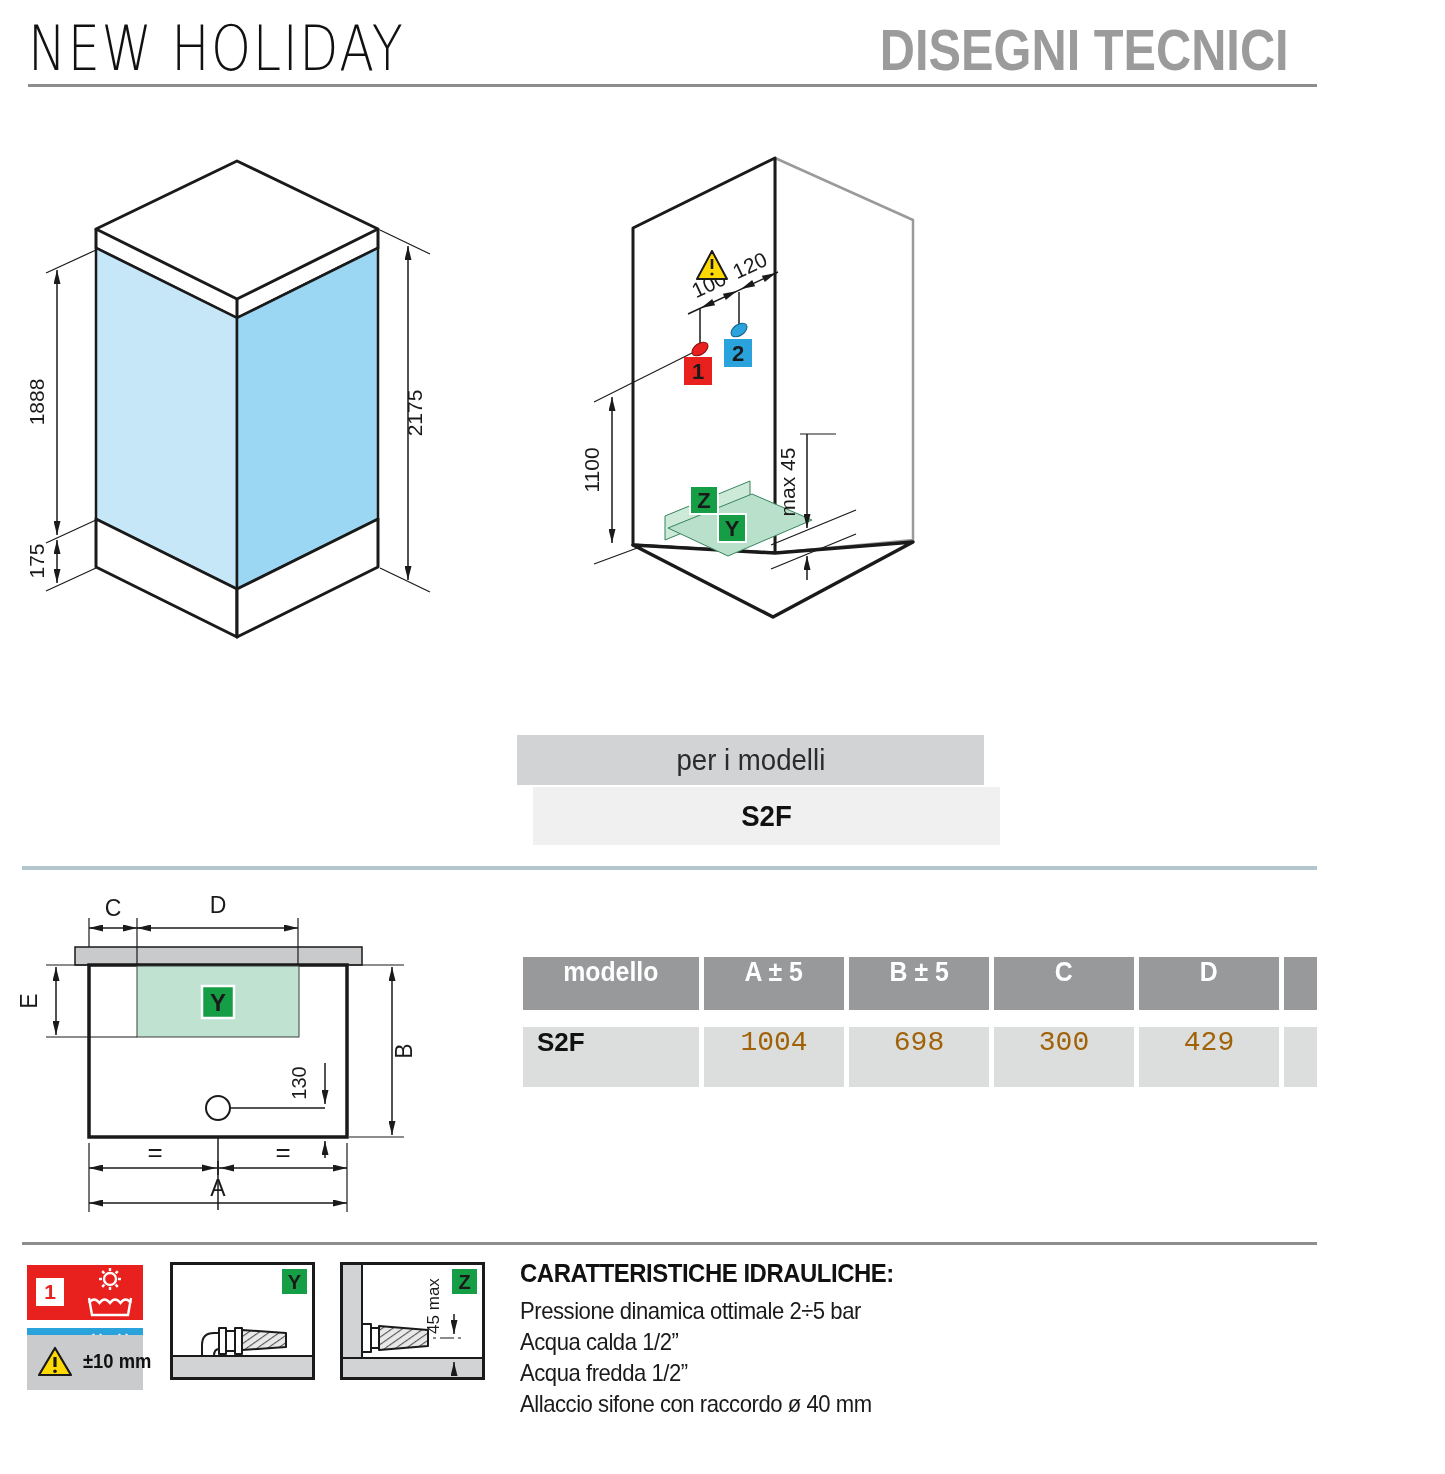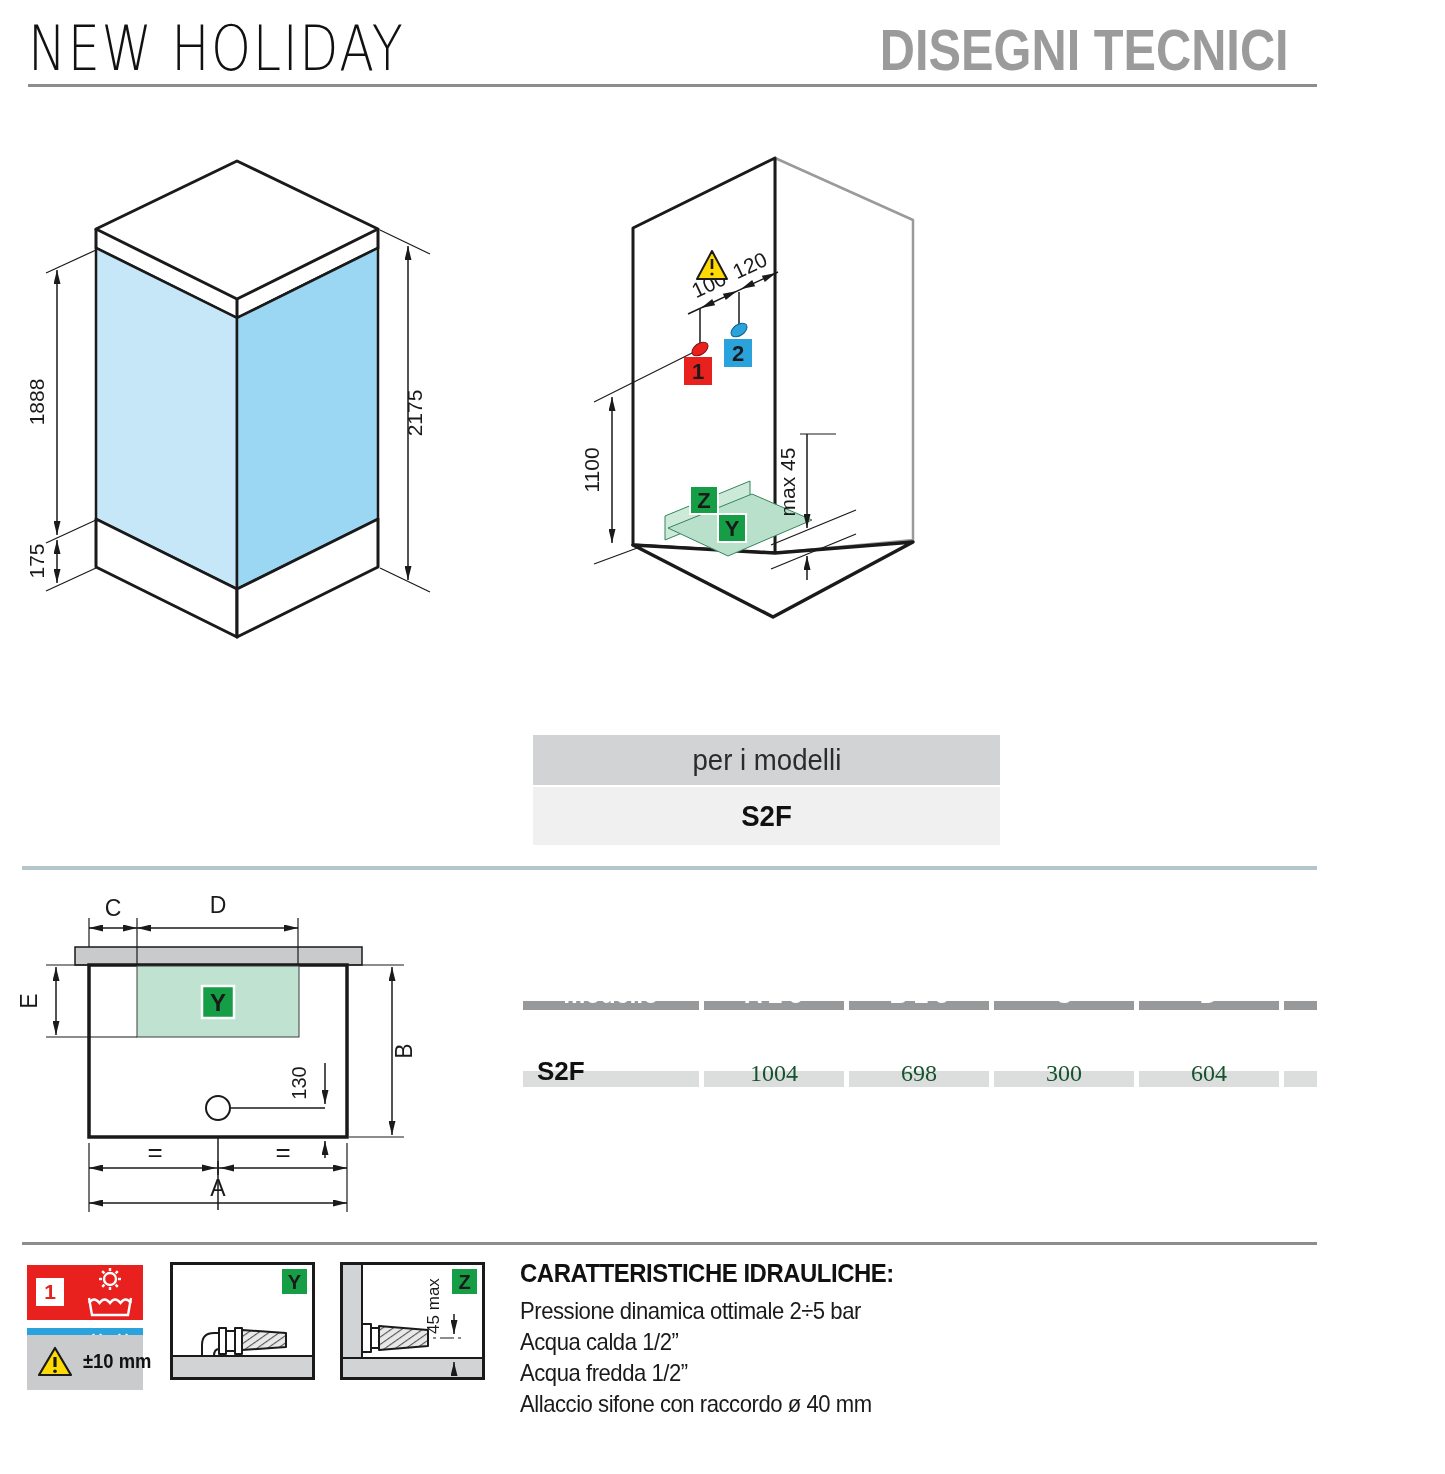--- a/index.html
+++ b/index.html
@@ -8,34 +8,34 @@
   
   .hdr-title{position:absolute;left:28px;top:12px;font-size:62px;font-weight:200;
              font-family:"DejaVu Sans","Liberation Sans",sans-serif;letter-spacing:2px;
              transform:scaleX(.82);transform-origin:left top;white-space:nowrap;color:#111;}
   .hdr-sub{position:absolute;right:28px;top:16px;font-size:58px;font-weight:bold;color:#9b9b9b;
            letter-spacing:0;transform:scaleX(.84);transform-origin:right top;white-space:nowrap;}
   .hdr-rule{position:absolute;left:28px;right:0;top:84px;height:3px;background:#8d8d8d;}
   .divider-blue{position:absolute;left:22px;right:0;top:866px;height:4px;background:#b3c5cd;}
   .divider-gray{position:absolute;left:22px;right:0;top:1242px;height:3px;background:#8d8d8d;}
   
-  .bar1{position:absolute;left:533px;top:735px;width:467px;height:50px;background:#d2d3d4;
+  .bar1{position:absolute;left:517px;top:735px;width:467px;height:50px;background:#d2d3d4;
         display:flex;align-items:center;justify-content:center;font-size:30px;color:#2b2b2b;}
   .bar2{position:absolute;left:533px;top:787px;width:467px;height:58px;background:#f0f0f1;
         display:flex;align-items:center;justify-content:center;font-size:30px;font-weight:bold;color:#111;}
   .cx{transform:scaleX(.92);display:inline-block;}
   
   .tbl{position:absolute;left:523px;top:957px;width:901px;}
   .tbl .row{display:flex;gap:5px;}
   .tbl .hrow{height:53px;}
   .tbl .drow{height:60px;margin-top:17px;}
-  .tbl .c{flex:1;display:flex;align-items:flex-end;justify-content:center;margin-top:44px;}
+  .tbl .c{flex:1;display:flex;align-items:flex-start;justify-content:center;}
   .tbl .model{width:176px;flex:none;}
   .hrow .c{background:#97999b;color:#fff;font-size:27px;font-weight:bold;}
-  .drow .c{background:#dcdddd;color:#14532d;font-family:Liberation Serif, serif;font-size:24px;}
+  .drow .c{background:#dcdddd;color:#a16207;font-family:Liberation Mono, monospace;font-size:28px;}
   .drow .model{justify-content:flex-start;padding-left:14px;box-sizing:border-box;
                font-family:"Liberation Sans",sans-serif;font-weight:bold;font-size:26px;color:#111;}
   
   .lg-box{position:absolute;left:27px;width:116px;height:55px;}
   .lg-red{top:1265px;background:#e8211f;}
   .lg-blue{top:1328px;background:#2aa3dc;}
   .lg-gray{top:1335px;background:#cacbcc;}
   .lg-num{position:absolute;left:9px;top:13px;width:28px;height:28px;background:#fff;
           font-size:21px;font-weight:bold;line-height:28px;text-align:center;}
   .lg-num.hot{color:#e8211f;}
@@ -255,21 +255,21 @@
         </div>
       <div class="c">
           <span class="cx">E</span>
         </div>
     </div>
     <div class="row drow">
       <div class="c model">S2F</div>
       <div class="c">1004</div>
       <div class="c">698</div>
       <div class="c">300</div>
-      <div class="c">604</div>
+      <div class="c">429</div>
       <div class="c">600</div>
     </div>
   </div>
 
   <div class="lg-box lg-red">
     <div class="lg-num hot">1</div>
     <svg class="lg-ic" width="58" height="52" viewBox="0 0 58 52">
       <g stroke="#fff" stroke-width="2.4" fill="none">
         <circle cx="29" cy="12" r="6"></circle>
         <line x1="29" y1="1" x2="29" y2="4"></line>

